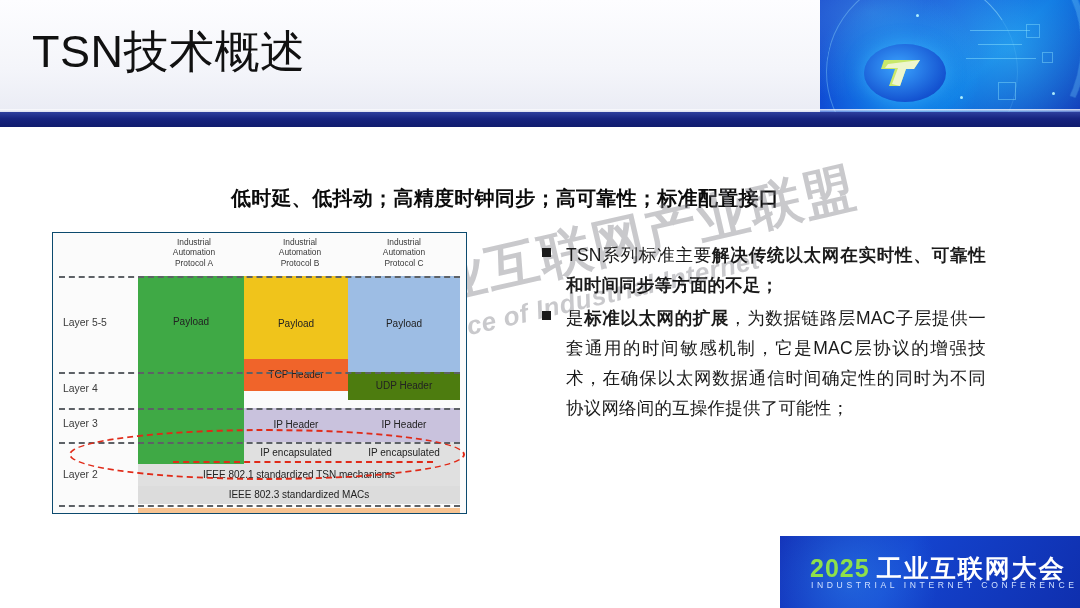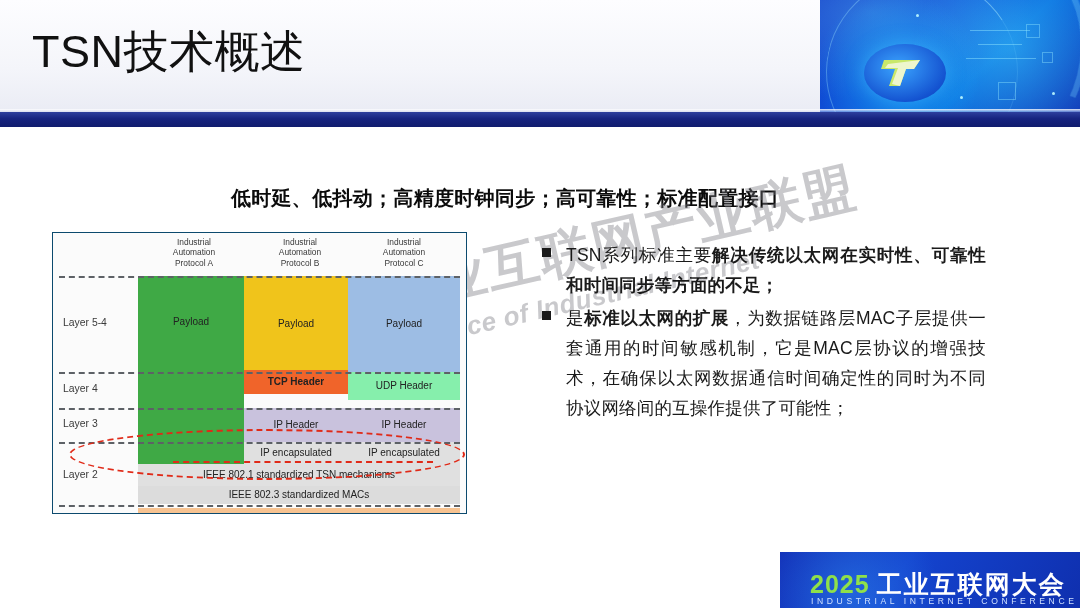--- a/index.html
+++ b/index.html
@@ -100,21 +100,21 @@
 
   
   #bullets{position:absolute;left:536px;top:240px;width:450px;}
   .bullet-row{position:relative;padding-left:30px;margin-bottom:3px;}
   .bullet-mark{position:absolute;left:6px;top:8px;width:9px;height:9px;background:#1a1a1a;}
   .bullet-text{font-size:17.5px;line-height:30px;color:#1a1a1a;font-weight:400;
     letter-spacing:.2px;text-align:justify;}
   .bullet-text .bold{font-weight:700;}
 
   
-  #footer-logo{position:absolute;right:0;bottom:0;width:300px;height:56px;overflow:hidden;
+  #footer-logo{position:absolute;right:0;bottom:0;width:300px;height:72px;overflow:hidden;
     background:linear-gradient(120deg,#1230b8 0%,#1444cf 40%,#0f2fae 100%);margin-left:29px;}
   #footer-logo::before{content:"";position:absolute;left:-40px;top:-30px;width:220px;height:140px;
     border-radius:50%;background:radial-gradient(circle,rgba(60,170,255,.35) 0%,rgba(20,60,200,0) 68%);}
   #fl-row{position:absolute;left:30px;top:16px;display:flex;align-items:baseline;gap:7px;
     white-space:nowrap;}
   #fl-year{font-size:25px;font-weight:700;color:#8fe04a;letter-spacing:1px;}
   #fl-cn{font-size:25px;font-weight:700;color:#ffffff;letter-spacing:2px;}
   #fl-en{position:absolute;left:31px;top:44px;font-size:8.6px;color:#cfe0ff;
     letter-spacing:3.6px;white-space:nowrap;font-weight:400;}
 </style>
@@ -176,22 +176,22 @@
       <div class="col-head c">Industrial<br>Automation<br>Protocol C</div>
 
       <div class="blk" style="left:85px;top:43px;width:106px;height:152px;background:#3fa945;">
         <span style="position:absolute;top:40px;left:0;width:106px;">Payload</span>
       </div>
 
       <div class="blk" style="left:191px;top:43px;width:104px;height:96px;background:#f0c41b;">Payload</div>
 
       <div class="blk" style="left:295px;top:43px;width:112px;height:96px;background:#9dbde4;">Payload</div>
 
-      <div class="blk" style="left:191px;top:137px;width:104px;height:24px;background:#f0642a;font-weight:bold;">TCP Header</div>
-      <div class="blk" style="left:295px;top:139px;width:112px;height:28px;background:#86efac;">UDP Header</div>
+      <div class="blk" style="left:191px;top:126px;width:104px;height:32px;background:#f0642a;">TCP Header</div>
+      <div class="blk" style="left:295px;top:139px;width:112px;height:28px;background:#4d7c0f;">UDP Header</div>
 
       <div class="blk" style="left:191px;top:175px;width:104px;height:34px;background:#c9c2dd;">IP Header</div>
       <div class="blk" style="left:295px;top:175px;width:112px;height:34px;background:#c9c2dd;">IP Header</div>
 
       <div class="blk" style="left:191px;top:209px;width:104px;height:22px;background:#e0e0e0;">IP encapsulated</div>
       <div class="blk" style="left:295px;top:209px;width:112px;height:22px;background:#e0e0e0;">IP encapsulated</div>
 
       <div class="blk" style="left:85px;top:195px;width:106px;height:36px;background:#3fa945;"></div>
 
       <div class="blk" style="left:85px;top:231px;width:322px;height:22px;background:#e0e0e0;">IEEE 802.1 standardized TSN mechanisms</div>
@@ -199,21 +199,21 @@
       <div class="blk" style="left:85px;top:253px;width:322px;height:18px;background:#dcdcdc;">IEEE 802.3 standardized MACs</div>
 
       <div class="blk" style="left:85px;top:275px;width:322px;height:34px;background:#f7c391;">IEEE 802.3 standardized PHYs</div>
 
       <div class="sep" style="top:43px;"></div>
       <div class="sep" style="top:139px;"></div>
       <div class="sep" style="top:175px;"></div>
       <div class="sep" style="top:209px;"></div>
       <div class="sep" style="top:272px;"></div>
 
-      <div class="layer-label" style="top:84px;">Layer 5-4</div>
+      <div class="layer-label" style="top:84px;">Layer 5-5</div>
       <div class="layer-label" style="top:150px;">Layer 4</div>
       <div class="layer-label" style="top:185px;">Layer 3</div>
       <div class="layer-label" style="top:236px;">Layer 2</div>
 
       <div id="red-ellipse"></div>
       <div id="red-strike"></div>
     </div>
   </div>
 
   <div id="bullets">

